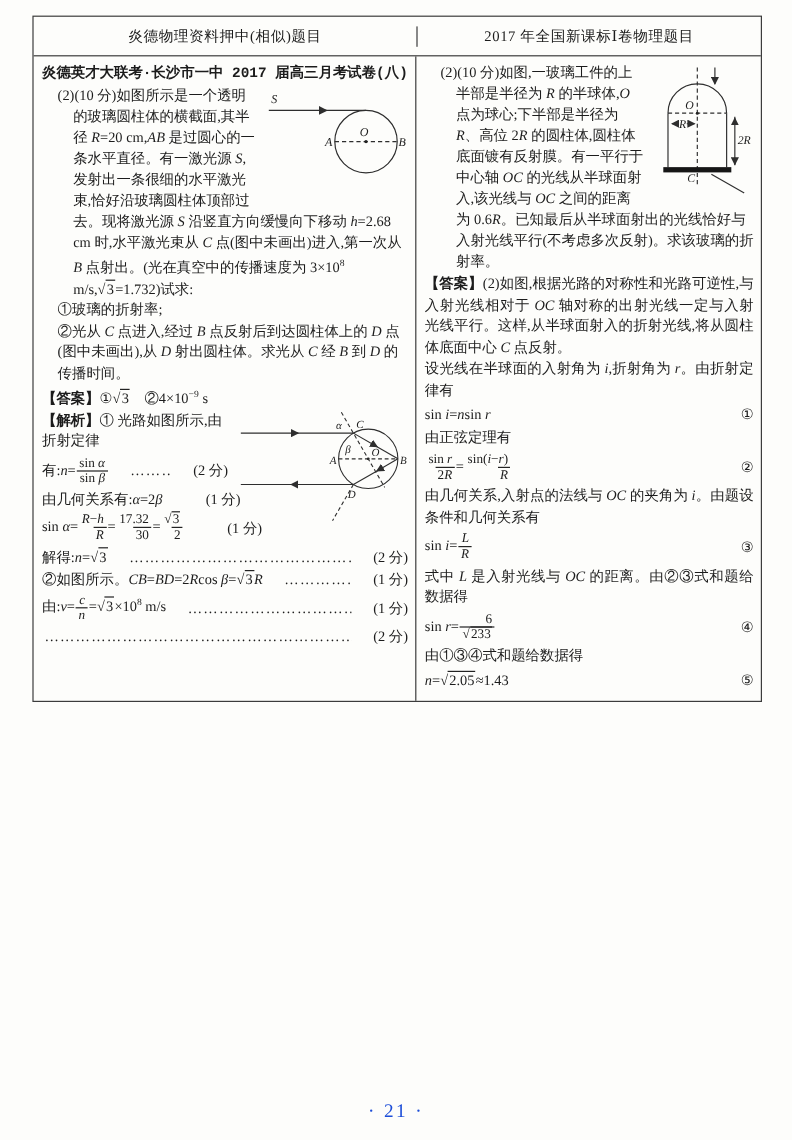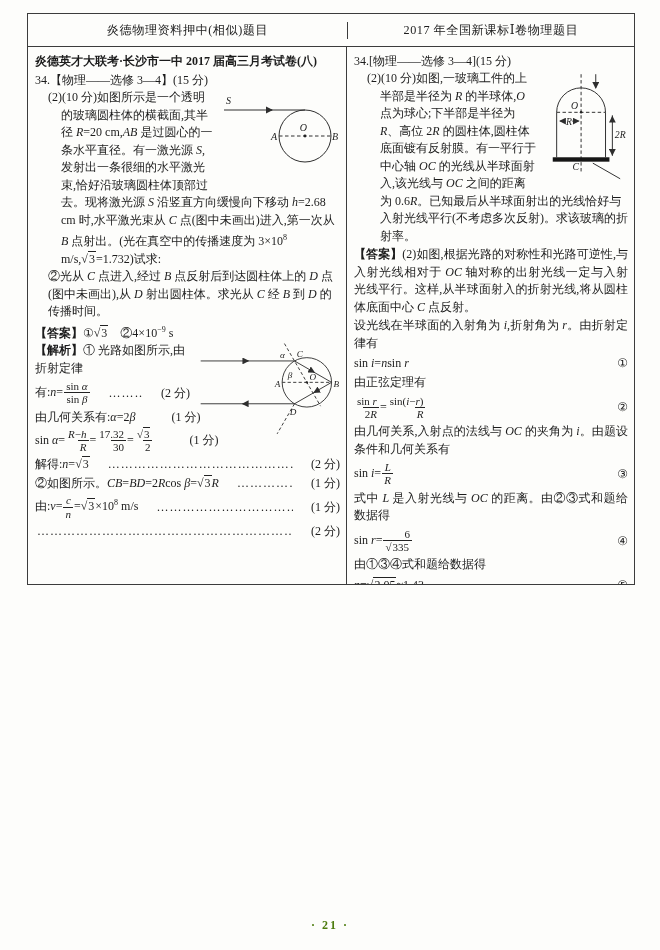--- a/index.html
+++ b/index.html
@@ -13,21 +13,21 @@
     border:1.6px solid #3c3c3c;display:flex;flex-direction:column;background:#fdfdfb;
   }
   .header-row{display:flex;border-bottom:1.4px solid #3c3c3c;height:32px;flex:none;align-items:center;}
   .hcell{display:flex;align-items:center;justify-content:center;font-size:12.2px;letter-spacing:.5px;}
   .hcell.l{width:319px;border-right:1.4px solid #3c3c3c;flex:none;}
   .hcell.r{flex:1;}
   .body-row{display:flex;flex:1;min-height:0;}
   .cell{box-sizing:border-box;overflow:hidden;}
   .cell.l{width:319px;flex:none;border-right:1.4px solid #3c3c3c;padding:5px 6px 0 7px;}
   .cell.r{flex:1;padding:5px 6px 0 7px;}
-  .ttl{font-weight:bold;line-height:18px;margin-bottom:1px;}
+  .ttl{font-weight:bold;line-height:18px;margin-bottom:1px;font-family:Liberation Mono, monospace;}
   .pno{line-height:18px;}
   .para{line-height:17.5px;}
   .hang{padding-left:26px;text-indent:-13px;}
   .ind{padding-left:13px;}
   .tline{line-height:17.5px;text-align:justify;margin:1px 0;}
   .fig{float:right;margin:1px 0 2px 5px;}
   .fline{display:flex;align-items:center;margin:3px 0;line-height:16px;gap:16px;}
   .fcontent{white-space:nowrap;}
   .dotfill{flex:1;overflow:hidden;white-space:nowrap;margin:0 2px;letter-spacing:1px;}
   .spacer{flex:1;}
@@ -37,56 +37,56 @@
   sup{font-size:8px;}
   .frac{display:inline-flex;flex-direction:column;vertical-align:middle;text-align:center;
         line-height:1.12;font-size:11px;margin:0 1px;align-items:flex-end;}
   .fden{border-top:1px solid #222;padding:0 2px;}
   .fnum{padding:0 2px;}
   .sqrt{white-space:nowrap;}
   .sqrt .rad{border-top:1px solid #222;padding:0 1px;}
   .k{stroke:#2e2e2e;stroke-width:1;fill:none;}
   .dash{stroke-dasharray:3.5,2.5;}
   .lab{font:italic 10px "Liberation Serif","DejaVu Serif",serif;fill:#1c1c1c;}
-  .pagenum{position:absolute;left:0;right:0;top:918px;text-align:center;font-size:12px;color:#4d7c0f;letter-spacing:2px;font-weight:bold;}
+  .pagenum{position:absolute;left:0;right:0;top:918px;text-align:center;font-size:16px;color:#1d4ed8;letter-spacing:2px;}
   .solution{overflow:visible;}
 </style>
 </head>
 <body>
 
 <div class="sheet">
   <div class="header-row">
     <div class="hcell l">炎德物理资料押中(相似)题目</div>
     <div class="hcell r">2017 年全国新课标Ⅰ卷物理题目</div>
   </div>
   <div class="body-row">
 
     <div class="cell l">
       <div class="ttl">炎德英才大联考·长沙市一中 2017 届高三月考试卷(八)</div>
-      <div class="pno">34.【物理——选修 3—4】(15 分)</div>
 
       <div class="para hang">
         <svg class="fig" width="120" height="86" viewBox="0 0 120 86">
           <defs>
             <marker id="ar1" viewBox="0 0 10 10" refX="8.5" refY="5" markerWidth="7.5" markerHeight="7.5" orient="auto">
               <path d="M0,0 L10,5 L0,10 z" fill="#2e2e2e"></path>
             </marker>
           </defs>
           <line class="k" x1="4" y1="20" x2="52" y2="20" marker-end="url(#ar1)"></line>
           <line class="k" x1="50" y1="20" x2="85" y2="20"></line>
           <circle class="k" cx="85" cy="46" r="26"></circle>
           <line class="k dash" x1="59" y1="46" x2="111" y2="46"></line>
           <circle cx="85" cy="46" r="1.4" fill="#222"></circle>
           <text class="lab" x="6" y="14">S</text>
           <text class="lab" x="87" y="41" text-anchor="end">O</text>
           <text class="lab" x="57" y="50" text-anchor="end">A</text>
           <text class="lab" x="112" y="50">B</text>
         </svg>
         <span>(2)(10 分)如图所示是一个透明的玻璃圆柱体的横截面,其半径 <span class="it">R</span>=20 cm,<span class="it">AB</span> 是过圆心的一条水平直径。有一激光源 <span class="it">S</span>,发射出一条很细的水平激光束,恰好沿玻璃圆柱体顶部过去。现将激光源 <span class="it">S</span> 沿竖直方向缓慢向下移动 <span class="it">h</span>=2.68 cm 时,水平激光束从 <span class="it">C</span> 点(图中未画出)进入,第一次从 <span class="it">B</span> 点射出。(光在真空中的传播速度为 3×10<sup>8</sup> m/s,<span class="sqrt">√<span class="rad">3</span></span>=1.732)试求:</span>
       </div>
+      <div class="para ind"><span>①玻璃的折射率;</span></div>
       <div class="para ind"><span>②光从 <span class="it">C</span> 点进入,经过 <span class="it">B</span> 点反射后到达圆柱体上的 <span class="it">D</span> 点(图中未画出),从 <span class="it">D</span> 射出圆柱体。求光从 <span class="it">C</span> 经 <span class="it">B</span> 到 <span class="it">D</span> 的传播时间。</span></div>
 
       <div class="para"><span><span class="bd">【答案】</span>①<span class="sqrt">√<span class="rad">3</span></span>　②4×10<sup>−9</sup> s</span></div>
 
       <div class="solution">
         <svg class="fig" width="145" height="108" viewBox="0 0 158 118">
           <defs>
             <marker id="ar2" viewBox="0 0 10 10" refX="8.5" refY="5" markerWidth="7.5" markerHeight="7.5" orient="auto">
               <path d="M0,0 L10,5 L0,10 z" fill="#2e2e2e"></path>
             </marker>
@@ -166,21 +166,20 @@
             </div>
             <div class="fline">
               <span class="dotfill">………………………………………………………………………………………………………………………………………………………………</span>
               <span class="score">(2 分)</span>
             </div>
           </div>
       </div>
     </div>
 
     <div class="cell r">
-      <div class="pno">34.[物理——选修 3—4](15 分)</div>
 
       <div class="para hang">
         <svg class="fig" width="86" height="110" viewBox="0 0 88 112">
           <defs>
             <marker id="ar3" viewBox="0 0 10 10" refX="8.5" refY="5" markerWidth="7" markerHeight="7" orient="auto">
               <path d="M0,0 L10,5 L0,10 z" fill="#2e2e2e"></path>
             </marker>
           </defs>
 
           <line class="k dash" x1="40" y1="3" x2="40" y2="103"></line>
@@ -237,21 +236,21 @@
                 <span class="fnum"><span class="it">L</span></span>
                 <span class="fden"><span class="it">R</span></span>
               </span></span>
             <span class="spacer"></span>
             <span class="eqtag">③</span>
           </div>
           <div class="tline">式中 <span class="it">L</span> 是入射光线与 <span class="it">OC</span> 的距离。由②③式和题给数据得</div>
           <div class="fline">
             <span class="fcontent">sin <span class="it">r</span>=<span class="frac">
                 <span class="fnum">6</span>
-                <span class="fden"><span class="sqrt">√<span class="rad">335</span></span></span>
+                <span class="fden"><span class="sqrt">√<span class="rad">233</span></span></span>
               </span></span>
             <span class="spacer"></span>
             <span class="eqtag">④</span>
           </div>
           <div class="tline">由①③④式和题给数据得</div>
           <div class="fline">
             <span class="fcontent"><span class="it">n</span>=<span class="sqrt">√<span class="rad">2.05</span></span>≈1.43</span>
             <span class="spacer"></span>
             <span class="eqtag">⑤</span>
           </div>

